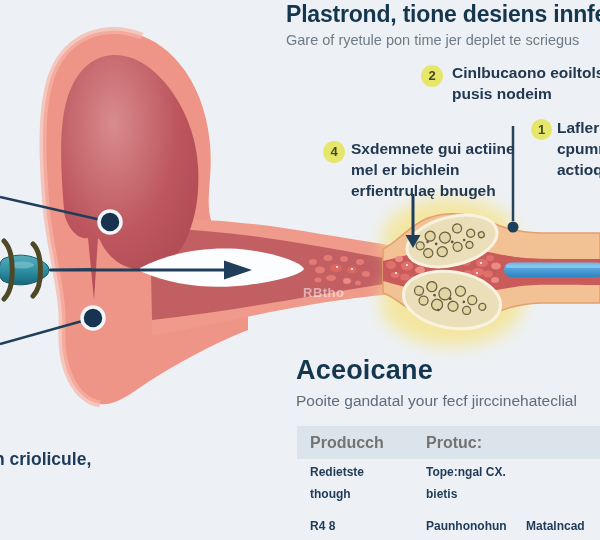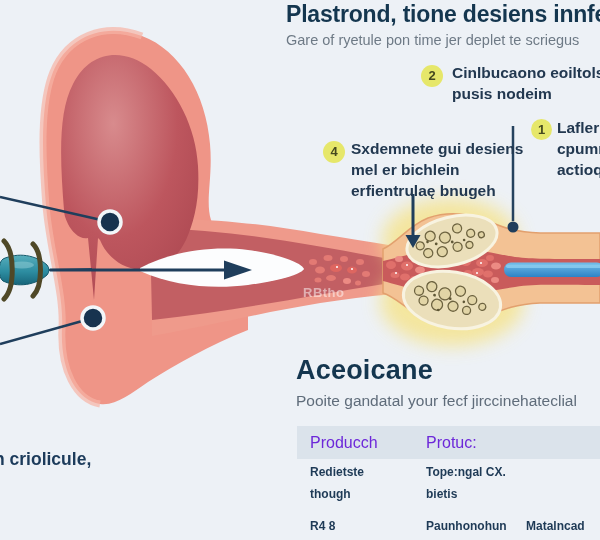--- a/index.html
+++ b/index.html
@@ -36,21 +36,21 @@
   .side-label { left:-6px; top:449px; font-size:17.5px; font-weight:bold; color:#1c3b5b; white-space:nowrap; }
 
   
   .section-block { left:296px; top:355px; width:310px; }
   .section-block h2 { margin:0; font-size:27px; font-weight:bold; color:#14364f; letter-spacing:0.2px; }
   .section-block p { margin:6px 0 0 0; font-size:15.5px; color:#5f6c7a; white-space:nowrap; }
 
   
   .tbl-row { left:297px; width:312px; display:flex; }
   .tbl-header { top:426px; height:33px; background:#dbe3eb; align-items:center; }
-  .tbl-header .cell { color:#6d28d9; font-size:16px; font-weight:normal; }
+  .tbl-header .cell { color:#737373; font-size:16px; font-weight:bold; }
   .tbl-body .cell { color:#1e3a56; font-size:12px; font-weight:bold; line-height:22px; }
   .row-1 { top:461px; }
   .row-2 { top:515px; }
   .cell { box-sizing:border-box; padding-left:13px; }
   .c1 { width:116px; }
   .c2 { width:100px; }
   .c3 { width:96px; }
   .cell .inner { display:block; width:92px; }
 </style>
 </head>
@@ -251,21 +251,21 @@
 
 <div class="abs callout-num" style="left:531px; top:119px; width:21px; height:21px; line-height:21px;">1</div>
 <div class="abs callout-text" style="left:557px; top:117px;">
   <div>Lafler i</div>
   <div>cpumn</div>
   <div>actioq</div>
 </div>
 
 <div class="abs callout-num" style="left:323px; top:141px;">4</div>
 <div class="abs callout-text" style="left:351px; top:138px;">
-  <div>Sxdemnete gui desiens</div>
+  <div>Sxdemnete gui actiine</div>
   <div>mel er bichlein</div>
   <div>erfientrulaę bnugeh</div>
 </div>
 
 <div class="abs side-label">n criolicule,</div>
 
 <div class="abs section-block">
   <h2>Aceoicane</h2>
   <p>Pooite gandatal your fecf jirccinehateclial</p>
 </div>

